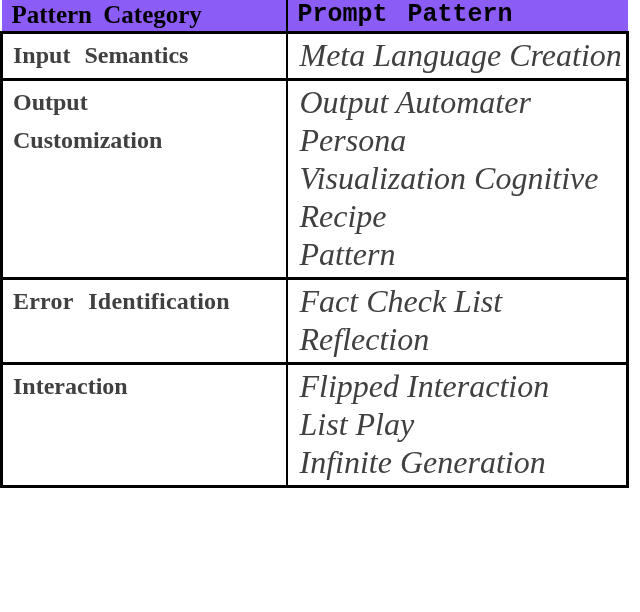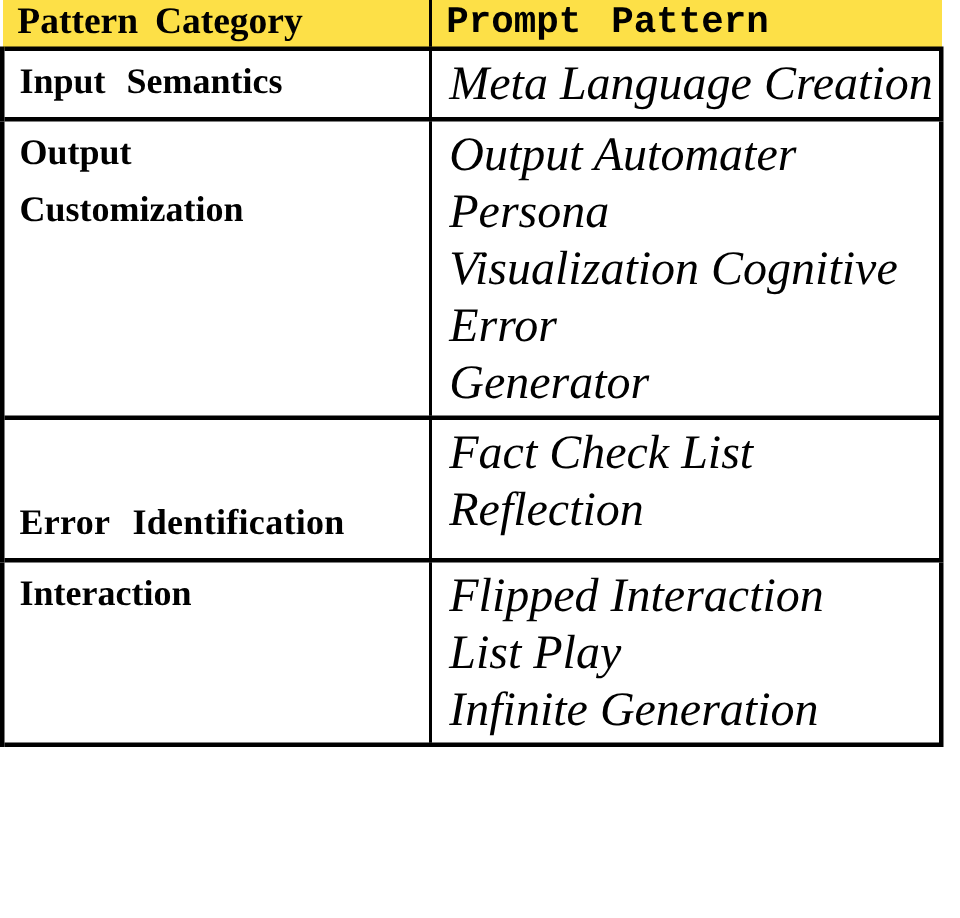--- a/index.html
+++ b/index.html
@@ -20,21 +20,21 @@
     border-collapse: collapse;
     table-layout: fixed;
   }
 
   
   col.col-category { width: 285px; }
   col.col-pattern  { width: 341px; }
 
   
   thead tr.header-row {
-    background: #fde047;
+    background: #8b5cf6;
   }
   th.header-cell {
     font-weight: bold;
     font-style: normal;
     font-size: 25px;
     line-height: 30px;
     text-align: left;
     padding: 0 0 1px 10px;
     height: 30px;
     vertical-align: middle;
@@ -52,21 +52,21 @@
   tbody tr.body-row {
     border-top: 3px solid #000000;
   }
   tbody tr.body-row:last-child {
     border-bottom: 3px solid #000000;
   }
 
   td.category-cell,
   td.pattern-cell {
     vertical-align: top;
-    color: #000000;
+    color: #404040;
     box-sizing: border-box;
     padding-top: 2px;
     padding-bottom: 4px;
   }
 
   td.category-cell {
     border-left: 3px solid #000000;
     border-right: 2px solid #000000;
     font-weight: bold;
     font-style: normal;
@@ -87,21 +87,20 @@
   }
 
   .cat-line {
     display: block;
     white-space: nowrap;
   }
   
   .cat-line.stretch {
     letter-spacing: 0.2px;
     word-spacing: 9px;
-    margin-top: 48px;
   }
   .cat-line.spaced {
     word-spacing: 8px;
   }
 
   .pattern-line {
     display: block;
     white-space: nowrap;
   }
 </style>
@@ -131,22 +130,22 @@
       </tr>
       <tr class="body-row">
         <td class="category-cell">
           <span class="cat-line">Output</span>
           <span class="cat-line">Customization</span>
         </td>
         <td class="pattern-cell">
           <span class="pattern-line">Output Automater</span>
           <span class="pattern-line">Persona</span>
           <span class="pattern-line">Visualization Cognitive</span>
-          <span class="pattern-line">Error</span>
-          <span class="pattern-line">Generator</span>
+          <span class="pattern-line">Recipe</span>
+          <span class="pattern-line">Pattern</span>
         </td>
       </tr>
       <tr class="body-row">
         <td class="category-cell">
           <span class="cat-line stretch">Error Identification</span>
         </td>
         <td class="pattern-cell">
           <span class="pattern-line">Fact Check List</span>
           <span class="pattern-line">Reflection</span>
         </td>

